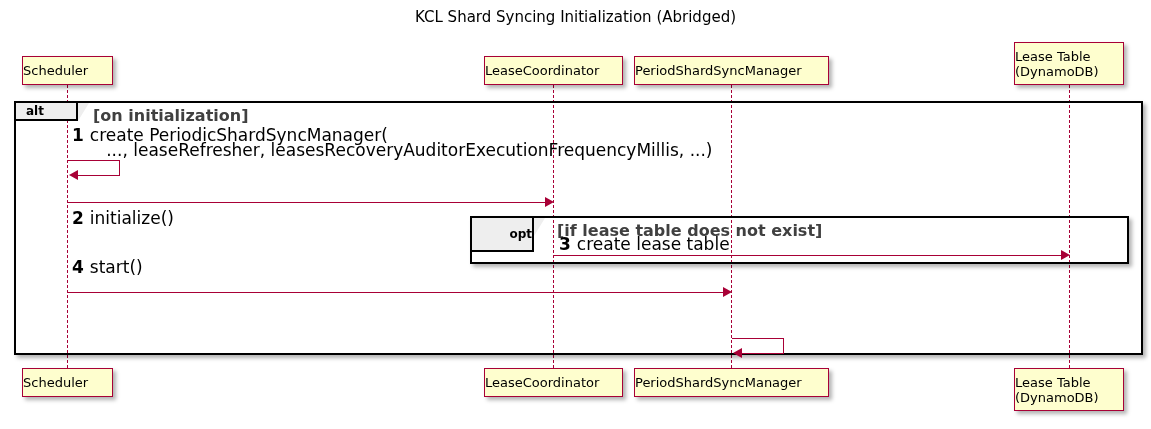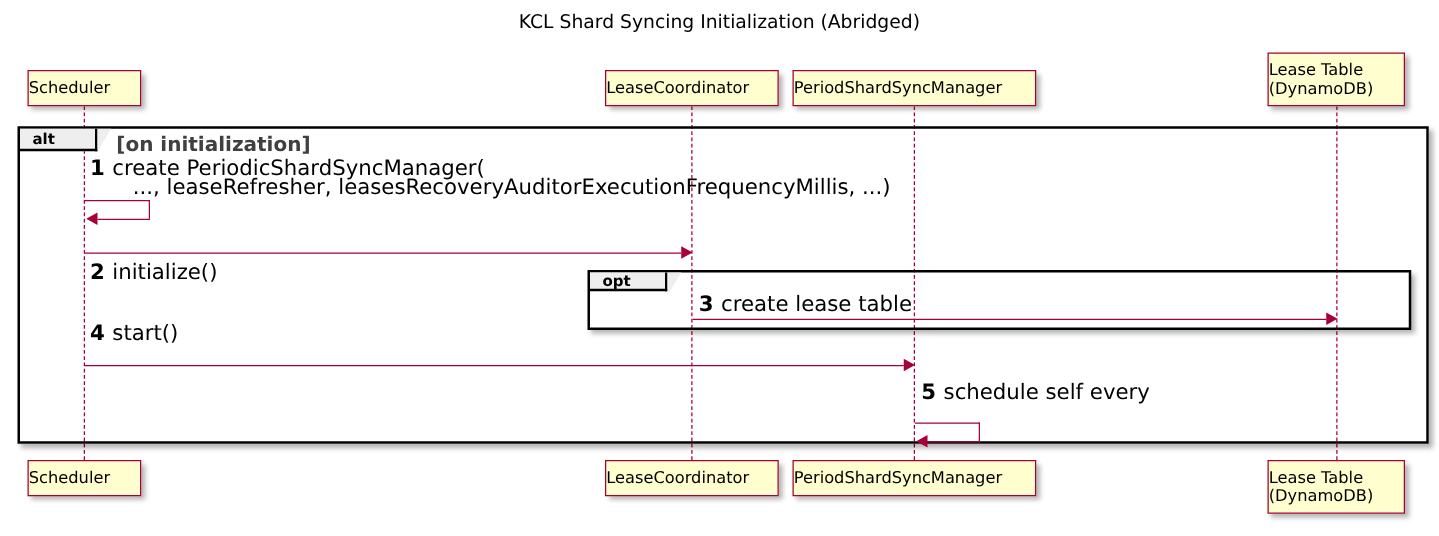--- a/index.html
+++ b/index.html
@@ -148,24 +148,25 @@
   <div class="fragment-shadow" style="left:14px; top:101px; width:1129px; height:254px;"></div>
   <div class="fragment" style="left:14px; top:101px; width:1129px; height:254px;"></div>
   <div class="fragment-tab" style="left:16px; top:103px; width:62px; height:18px;">
     <span>alt</span>
   </div>
   <div class="fragment-tab-corner" style="left:78px; top:103px; border-left:11px solid #EEEEEE; border-bottom:18px solid transparent;"></div>
   <div class="fragment-cond" style="left:93px; top:106px;">[on initialization]</div>
 
   <div class="fragment-shadow" style="left:470px; top:216px; width:659px; height:48px;"></div>
   <div class="fragment" style="left:470px; top:216px; width:659px; height:48px;"></div>
-  <div class="fragment-tab" style="left:472px; top:218px; width:62px; height:15px;">
+  <div class="fragment-tab" style="left:472px; top:218px; width:62px; height:34px;justify-content:flex-end;">
     <span>opt</span>
   </div>
   <div class="fragment-tab-corner" style="left:534px; top:218px; border-left:11px solid #EEEEEE; border-bottom:18px solid transparent;"></div>
+  <div class="fragment-cond" style="left:557px; top:221px;">[if lease table does not exist]</div>
 
   <div class="msg-label" style="left:72px; top:128px;"><span class="msg-num">1</span><span class="msg-text" style="margin-left:6px;">create PeriodicShardSyncManager(</span></div>
   <div class="msg-label" style="left:90px; top:143px;"><span class="msg-text">   ..., leaseRefresher, leasesRecoveryAuditorExecutionFrequencyMillis, ...)</span></div>
 
   <div class="msg-line" style="left:68px; top:160px; width:52px;"></div>
   <div class="self-box" style="left:118px; top:160px; width:2px; height:15px; border-top:none; border-bottom:none;"></div>
   <div class="msg-line" style="left:78px; top:175px; width:42px;"></div>
   <div class="msg-arrow left" style="left:69px; top:170px;"></div>
 
   <div class="msg-label" style="left:72px; top:184px;margin-top:27px;"><span class="msg-num">2</span><span class="msg-text" style="margin-left:6px;">initialize()</span></div>
@@ -173,21 +174,20 @@
   <div class="msg-arrow right" style="left:545px; top:197px;"></div>
 
   <div class="msg-label" style="left:559px; top:237px;text-align:right;"><span class="msg-num">3</span><span class="msg-text" style="margin-left:6px;">create lease table</span></div>
   <div class="msg-line" style="left:554px; top:255px; width:507px;"></div>
   <div class="msg-arrow right" style="left:1061px; top:250px;"></div>
 
   <div class="msg-label" style="left:72px; top:260px;"><span class="msg-num">4</span><span class="msg-text" style="margin-left:6px;">start()</span></div>
   <div class="msg-line" style="left:68px; top:292px; width:655px;"></div>
   <div class="msg-arrow right" style="left:723px; top:287px;"></div>
 
-  <div class="msg-label" style="left:737px; top:307px;"><span class="msg-num">5</span><span class="msg-text" style="margin-left:6px;">schedule self every</span></div>
   <div class="msg-line" style="left:732px; top:338px; width:52px;"></div>
   <div class="self-box" style="left:782px; top:338px; width:2px; height:15px; border-top:none; border-bottom:none;"></div>
   <div class="msg-line" style="left:742px; top:353px; width:42px;"></div>
   <div class="msg-arrow left" style="left:733px; top:348px;"></div>
 
   <div class="participant" style="left:22px; top:56px; width:91px; height:29px;">
     <span>Scheduler</span>
   </div>
   <div class="participant" style="left:484px; top:56px; width:139px; height:29px;">
     <span>LeaseCoordinator</span>

